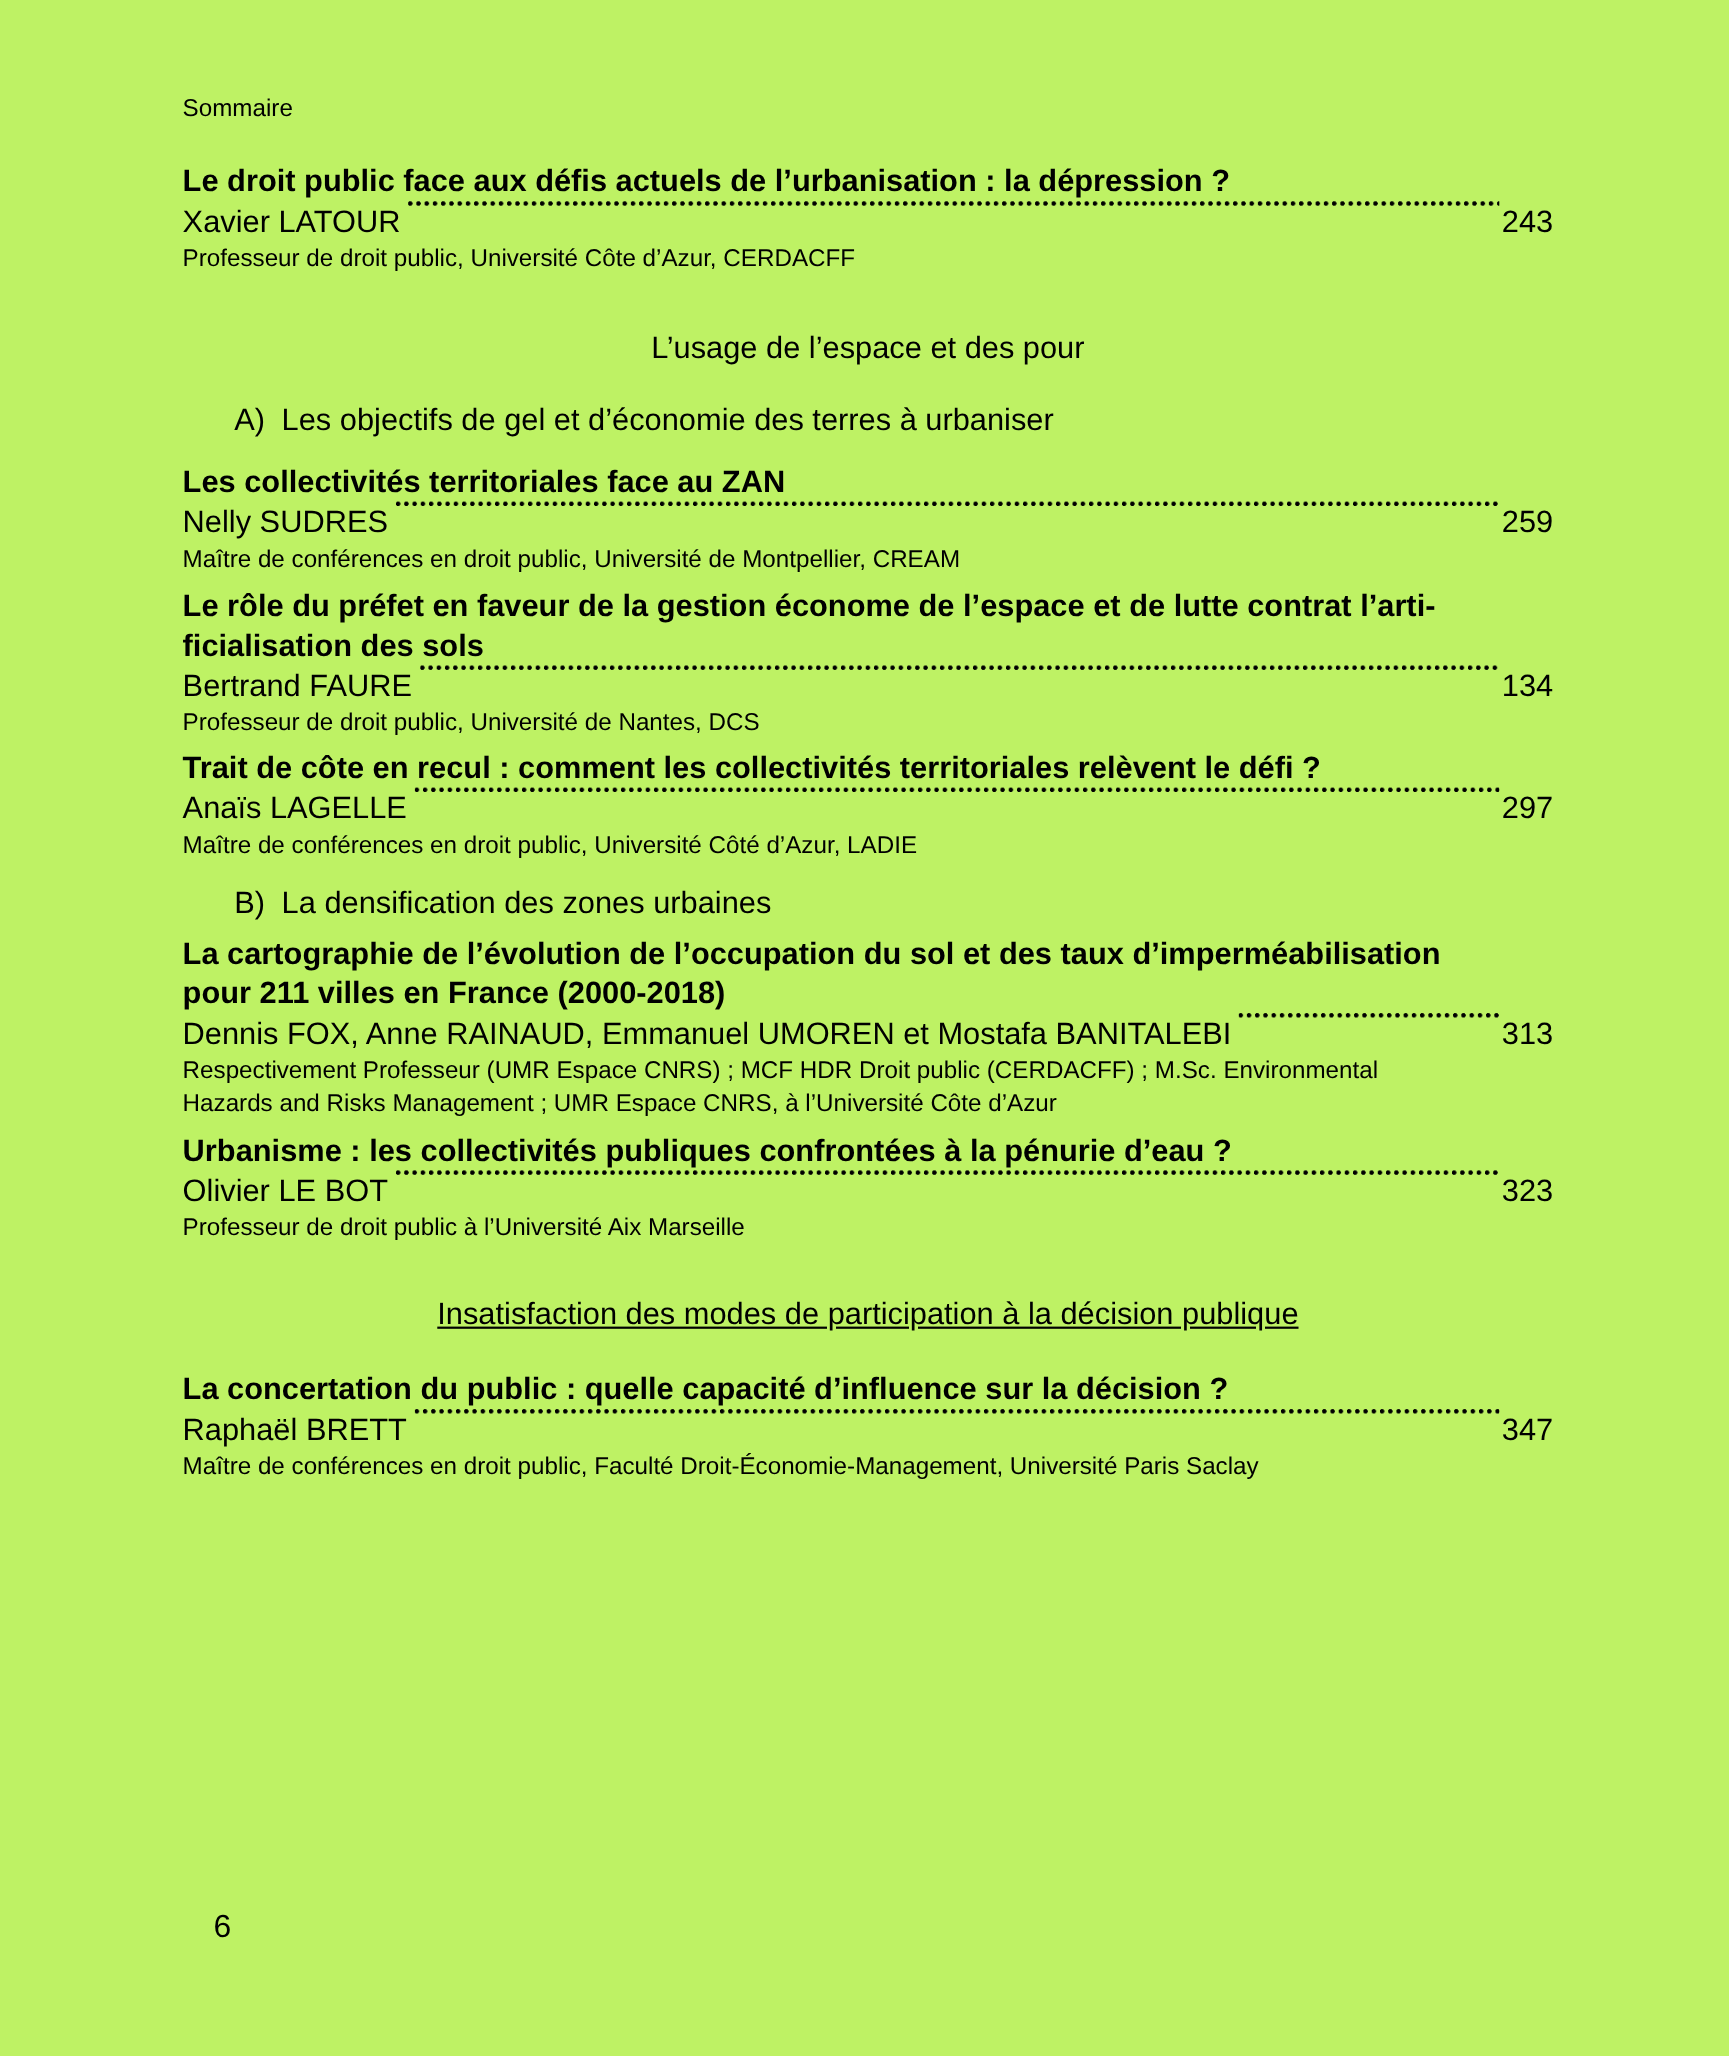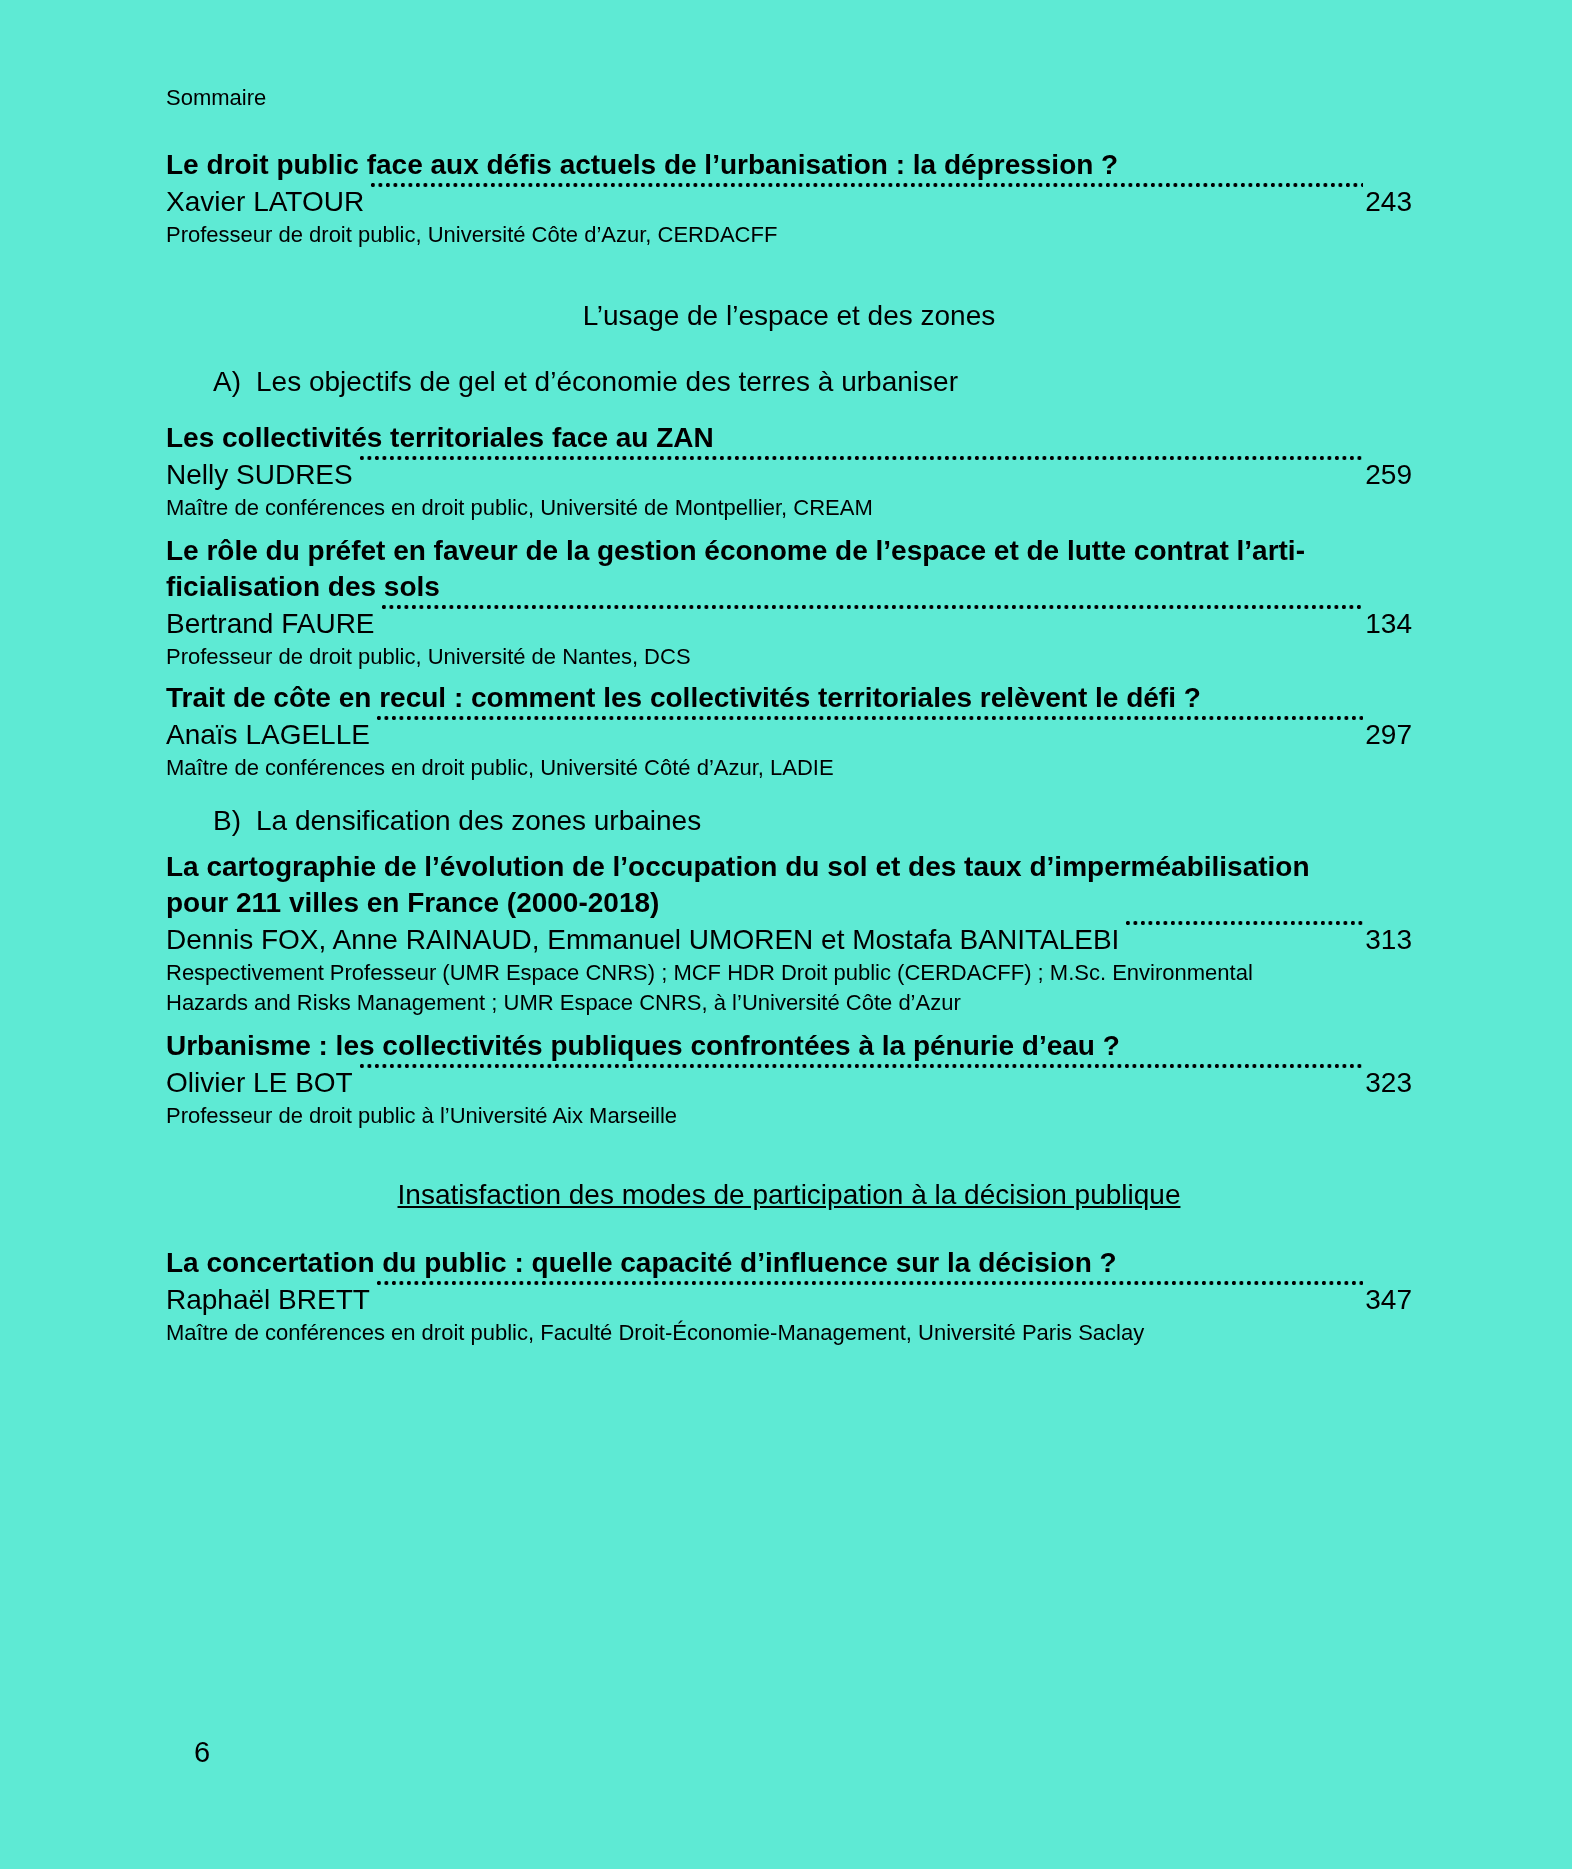--- a/index.html
+++ b/index.html
@@ -4,21 +4,21 @@
 <style>
   html, body {
     margin: 0;
     padding: 0;
     background: #ffffff;
   }
   .page {
     position: relative;
     width: 1572px;
     height: 1869px;
-    background: #5eead4;
+    background: #bef264;
     color: #000000;
     font-family: "Liberation Sans", sans-serif;
     overflow: hidden;
     box-sizing: border-box;
     padding: 84px 160px 0 166px;
   }
   .doc-header {
     font-size: 22px;
     line-height: 27px;
   }
@@ -95,21 +95,21 @@
   <div class="toc-entry" id="entry-latour">
     <div class="title-line">Le droit public face aux défis actuels de l’urbanisation : la dépression ?</div>
     <div class="author-line">
       <span>Xavier LATOUR</span>
       <span class="leader"></span>
       <span class="page-ref">243</span>
     </div>
     <div class="affil-line">Professeur de droit public, Université Côte d’Azur, CERDACFF</div>
   </div>
 
-  <div class="section-heading" id="section-espace">L’usage de l’espace et des zones</div>
+  <div class="section-heading" id="section-espace">L’usage de l’espace et des pour</div>
 
   <div class="subsection" id="subsection-a">
     <span class="sub-label">A)</span>
     <span>Les objectifs de gel et d’économie des terres à urbaniser</span>
   </div>
 
   <div class="toc-entry" id="entry-sudres">
     <div class="title-line">Les collectivités territoriales face au ZAN</div>
     <div class="author-line">
       <span>Nelly SUDRES</span>

